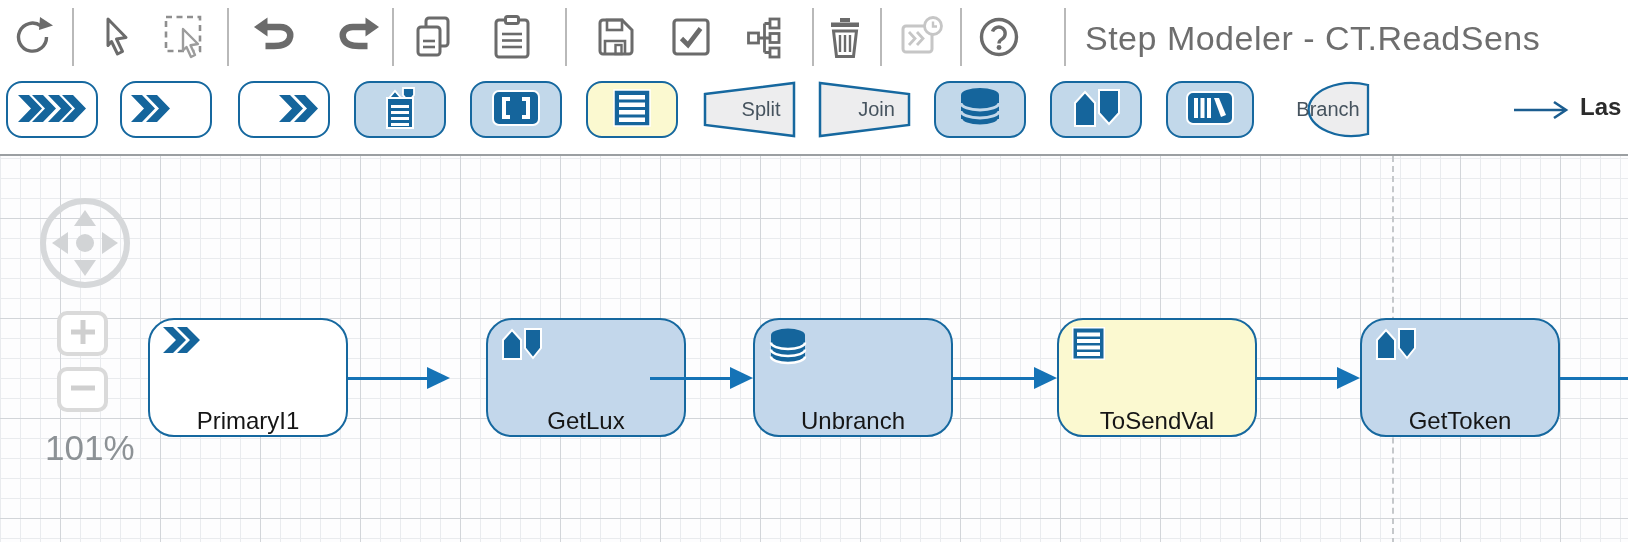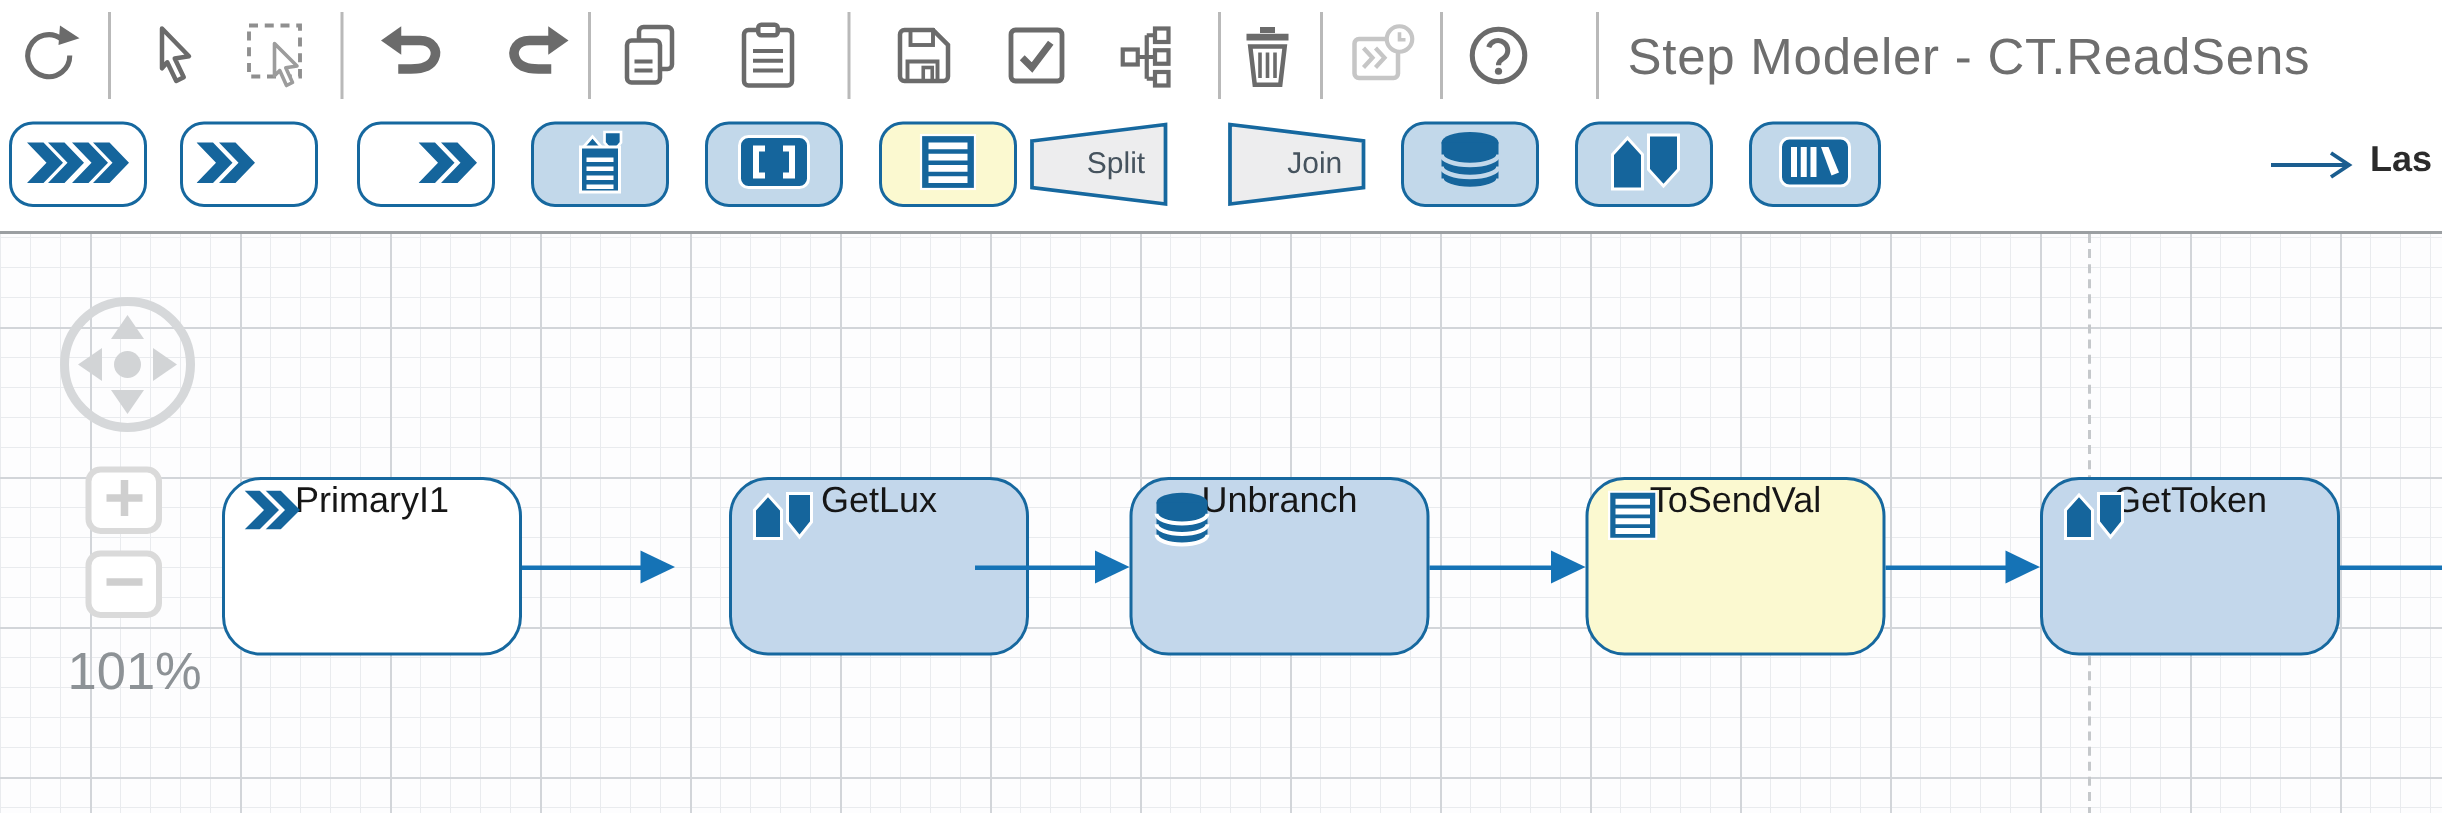--- a/index.html
+++ b/index.html
@@ -35,21 +35,21 @@
       linear-gradient(to bottom,#e9ebee 1px,transparent 1px);
     background-size:100px 100%,100% 100px,20px 100%,100% 20px;
     background-position:60px 0,0 62px,0 0,0 2px;
   }
   .pan-compass{position:absolute;left:38px;top:40px;width:94px;height:94px;background:none;border:none;padding:0;cursor:pointer;}
   .zoom-btn{position:absolute;left:57px;width:51px;height:45px;box-sizing:border-box;background:#ffffff;border:4px solid #dadada;border-radius:10px;display:flex;align-items:center;justify-content:center;cursor:pointer;padding:0;}
   .zoom-in{top:155px;} .zoom-out{top:211px;}
   .zoom-level{position:absolute;left:45px;top:272px;font-size:35px;color:#8d9296;text-align:center;}
   .page-break{position:absolute;left:1392px;top:0;height:100%;width:0;border-left:2px dashed #c5c8cb;}
   
-  .node{position:absolute;box-sizing:border-box;border:2.5px solid #16689f;border-radius:26px;display:flex;align-items:flex-start;justify-content:center;cursor:pointer;}
+  .node{position:absolute;box-sizing:border-box;border:2.5px solid #16689f;border-radius:26px;display:flex;align-items:flex-end;justify-content:center;cursor:pointer;}
   .node-icon{position:absolute;left:13px;top:7px;}
   .node-icon svg{display:block;}
   .node-label{font-size:24px;color:#161616;}
   .conn-line{position:absolute;height:3px;background:#1573b6;}
   .conn-head{position:absolute;width:0;height:0;border-style:solid;border-color:transparent;border-width:11px 0 11px 23px;border-left-color:#1573b6;}
 </style>
 </head>
 <body>
 
 <div class="topbar">
@@ -255,21 +255,21 @@
       <rect x="1" y="1" width="36" height="36" fill="#15659c" stroke="#fff" stroke-width="1.5"></rect>
       <g fill="#fff">
             <rect x="6" y="6" width="26" height="4.5"></rect>
             <rect x="6" y="13.5" width="26" height="4.5"></rect>
             <rect x="6" y="21" width="26" height="4.5"></rect>
             <rect x="6" y="28.5" width="26" height="4.5"></rect>
           </g>
     </svg></span>
   </button>
 
-  <button class="pal-shape" style="left:686px;width:116px">
+  <button class="pal-shape" style="left:703px;width:116px">
     <svg width="93" height="57" viewBox="0 0 93 57">
         <polygon points="2,13 91,2 91,55 2,44" fill="#ededee" stroke="#16689f" stroke-width="2.5"></polygon>
       </svg>
     <span class="shape-label">Split</span>
   </button>
 
   <button class="pal-shape" style="left:818px;width:117px">
     <svg width="93" height="57" viewBox="0 0 93 57">
         <polygon points="2,2 91,13 91,44 2,55" fill="#ededee" stroke="#16689f" stroke-width="2.5"></polygon>
       </svg>
@@ -307,20 +307,26 @@
       <rect x="1" y="1" width="46" height="32" rx="6" fill="#15659c" stroke="#fff" stroke-width="2"></rect>
       <g fill="#fff">
             <rect x="8" y="7" width="4" height="20"></rect>
             <rect x="14.5" y="7" width="4" height="20"></rect>
             <rect x="21" y="7" width="4" height="20"></rect>
             <polygon points="28,7 33,7 40,24 35,26"></polygon>
           </g>
     </svg></span>
   </button>
 
+  <button class="pal-shape" style="left:1280px;width:96px">
+    <svg width="96" height="57" viewBox="0 0 96 57">
+        <path d="M88,4 A43,26.5 0 1 0 88,53 L88,4 Z" fill="#ededee" stroke="#16689f" stroke-width="2.3"></path>
+      </svg>
+    <span class="shape-label">Branch</span>
+  </button>
 
 
   <button class="pal-arrow" style="left:1512px;top:22px"><span>
     <svg width="58" height="24" viewBox="0 0 58 24" fill="none" stroke="#1b5d8f" stroke-width="2.6">
       <line x1="2" y1="12" x2="52" y2="12"></line>
           <polyline points="42,4 54,12 42,20"></polyline>
     </svg></span>
   </button>
   <span class="last-label">Las</span>
 </div>

